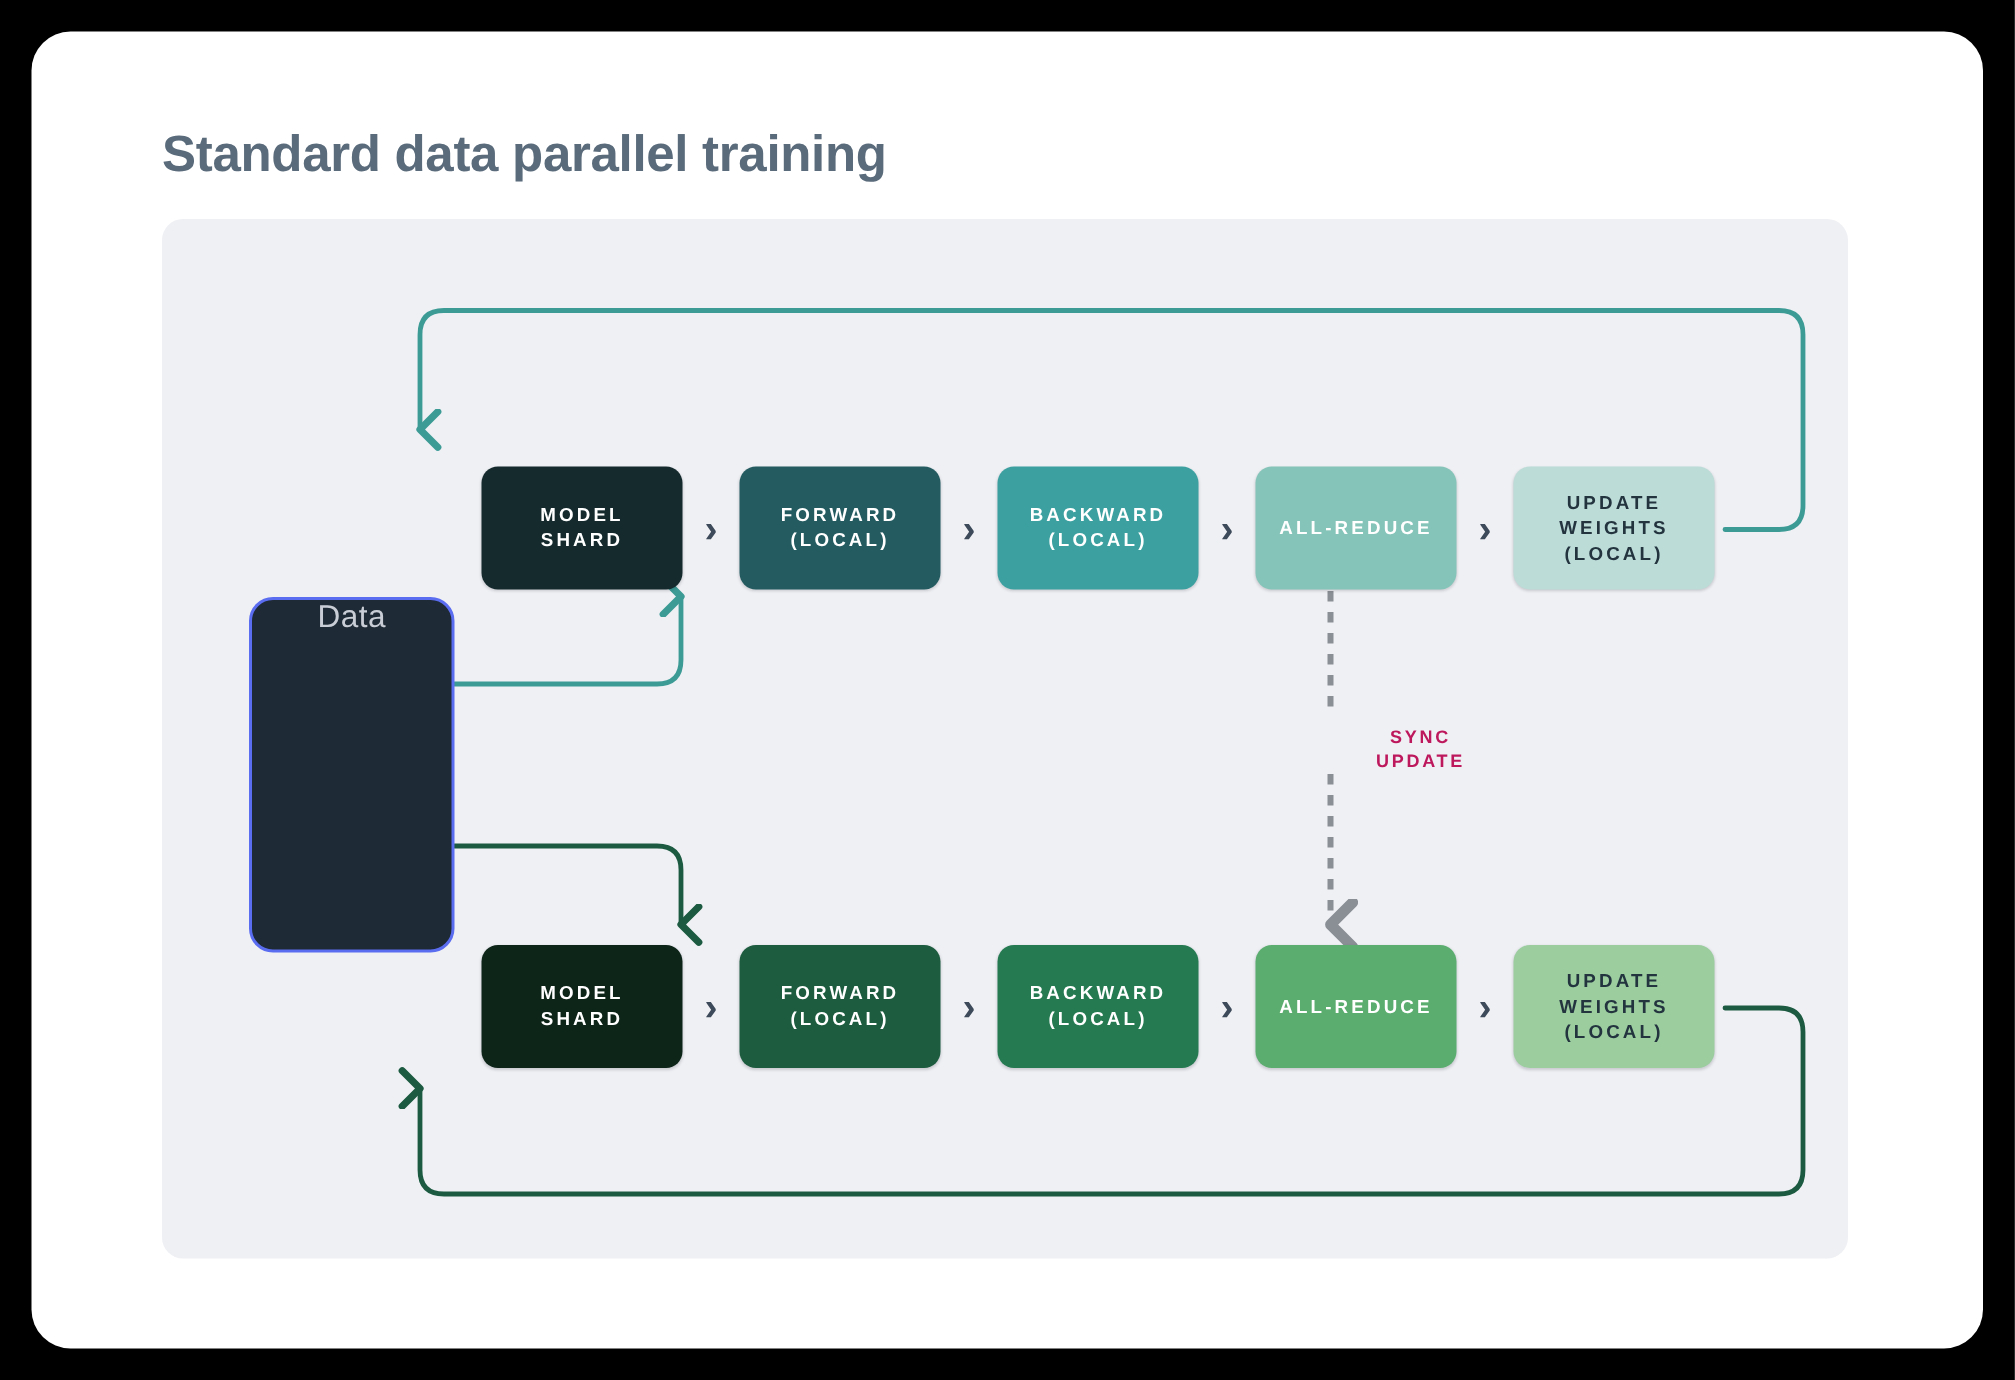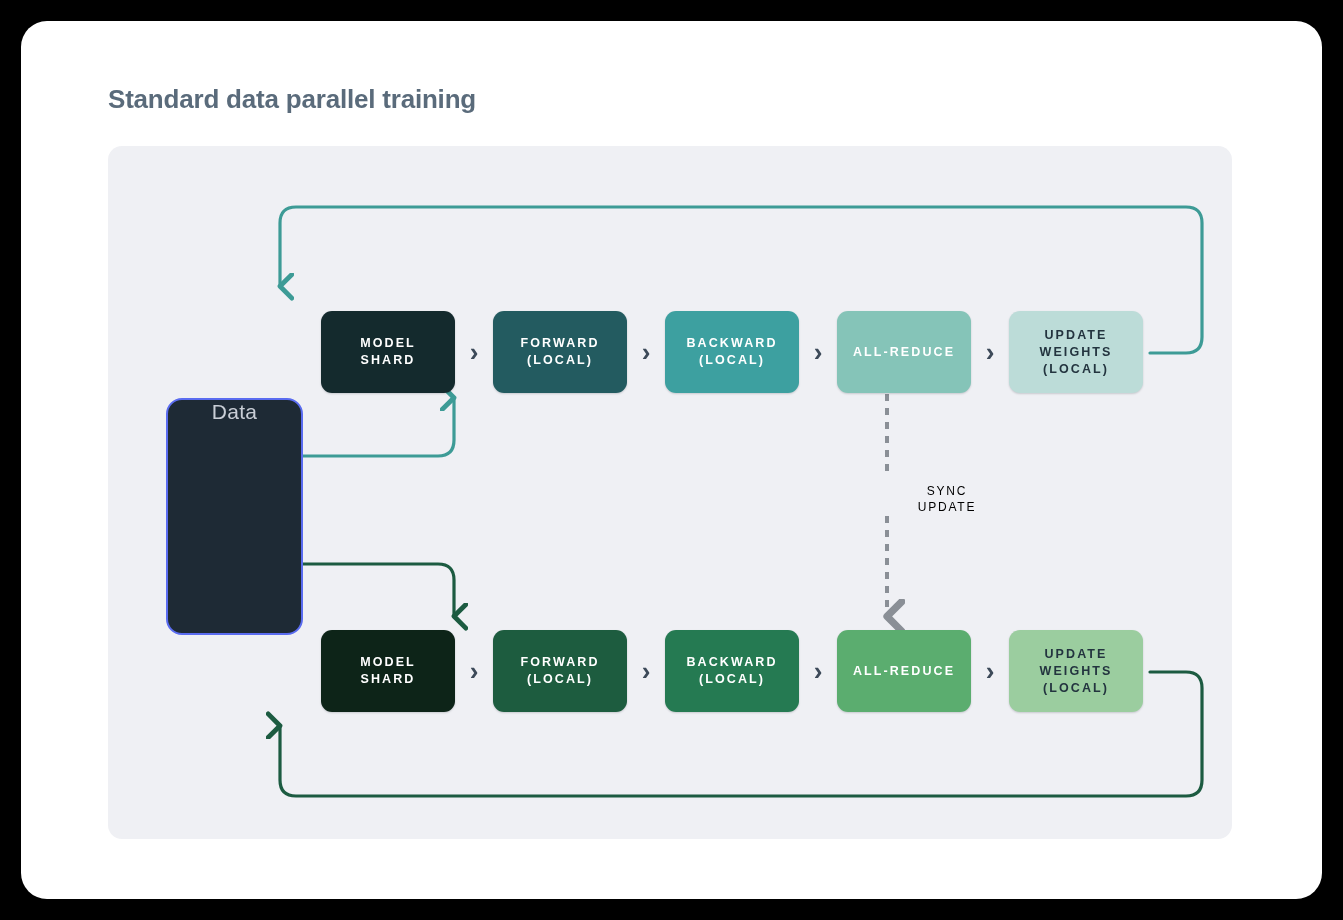--- a/index.html
+++ b/index.html
@@ -15,21 +15,21 @@
     position: absolute;
     left: 21px; top: 21px;
     width: 1301px; height: 878px;
     background: #ffffff;
     border-radius: 26px;
   }
 
   .page-title {
     position: absolute;
     left: 87px; top: 63px;
-    font-size: 26px;
+    font-size: 34px;
     font-weight: 700;
     color: #5a6b7b;
     letter-spacing: -0.2px;
     white-space: nowrap;
   }
 
   .panel {
     position: absolute;
     left: 87px; top: 125px;
     width: 1124px; height: 693px;
@@ -95,23 +95,23 @@
     line-height: 1;
     user-select: none;
   }
 
   
   .sync-label {
     position: absolute;
     left: 779px; top: 337px;
     width: 120px;
     text-align: center;
-    color: #000000;
+    color: #be185d;
     font-size: 12px;
-    font-weight: 400;
+    font-weight: 700;
     letter-spacing: 1.8px;
     line-height: 16px;
   }
 </style>
 </head>
 <body>
 
 <div id="root">
 
   <div class="card">

